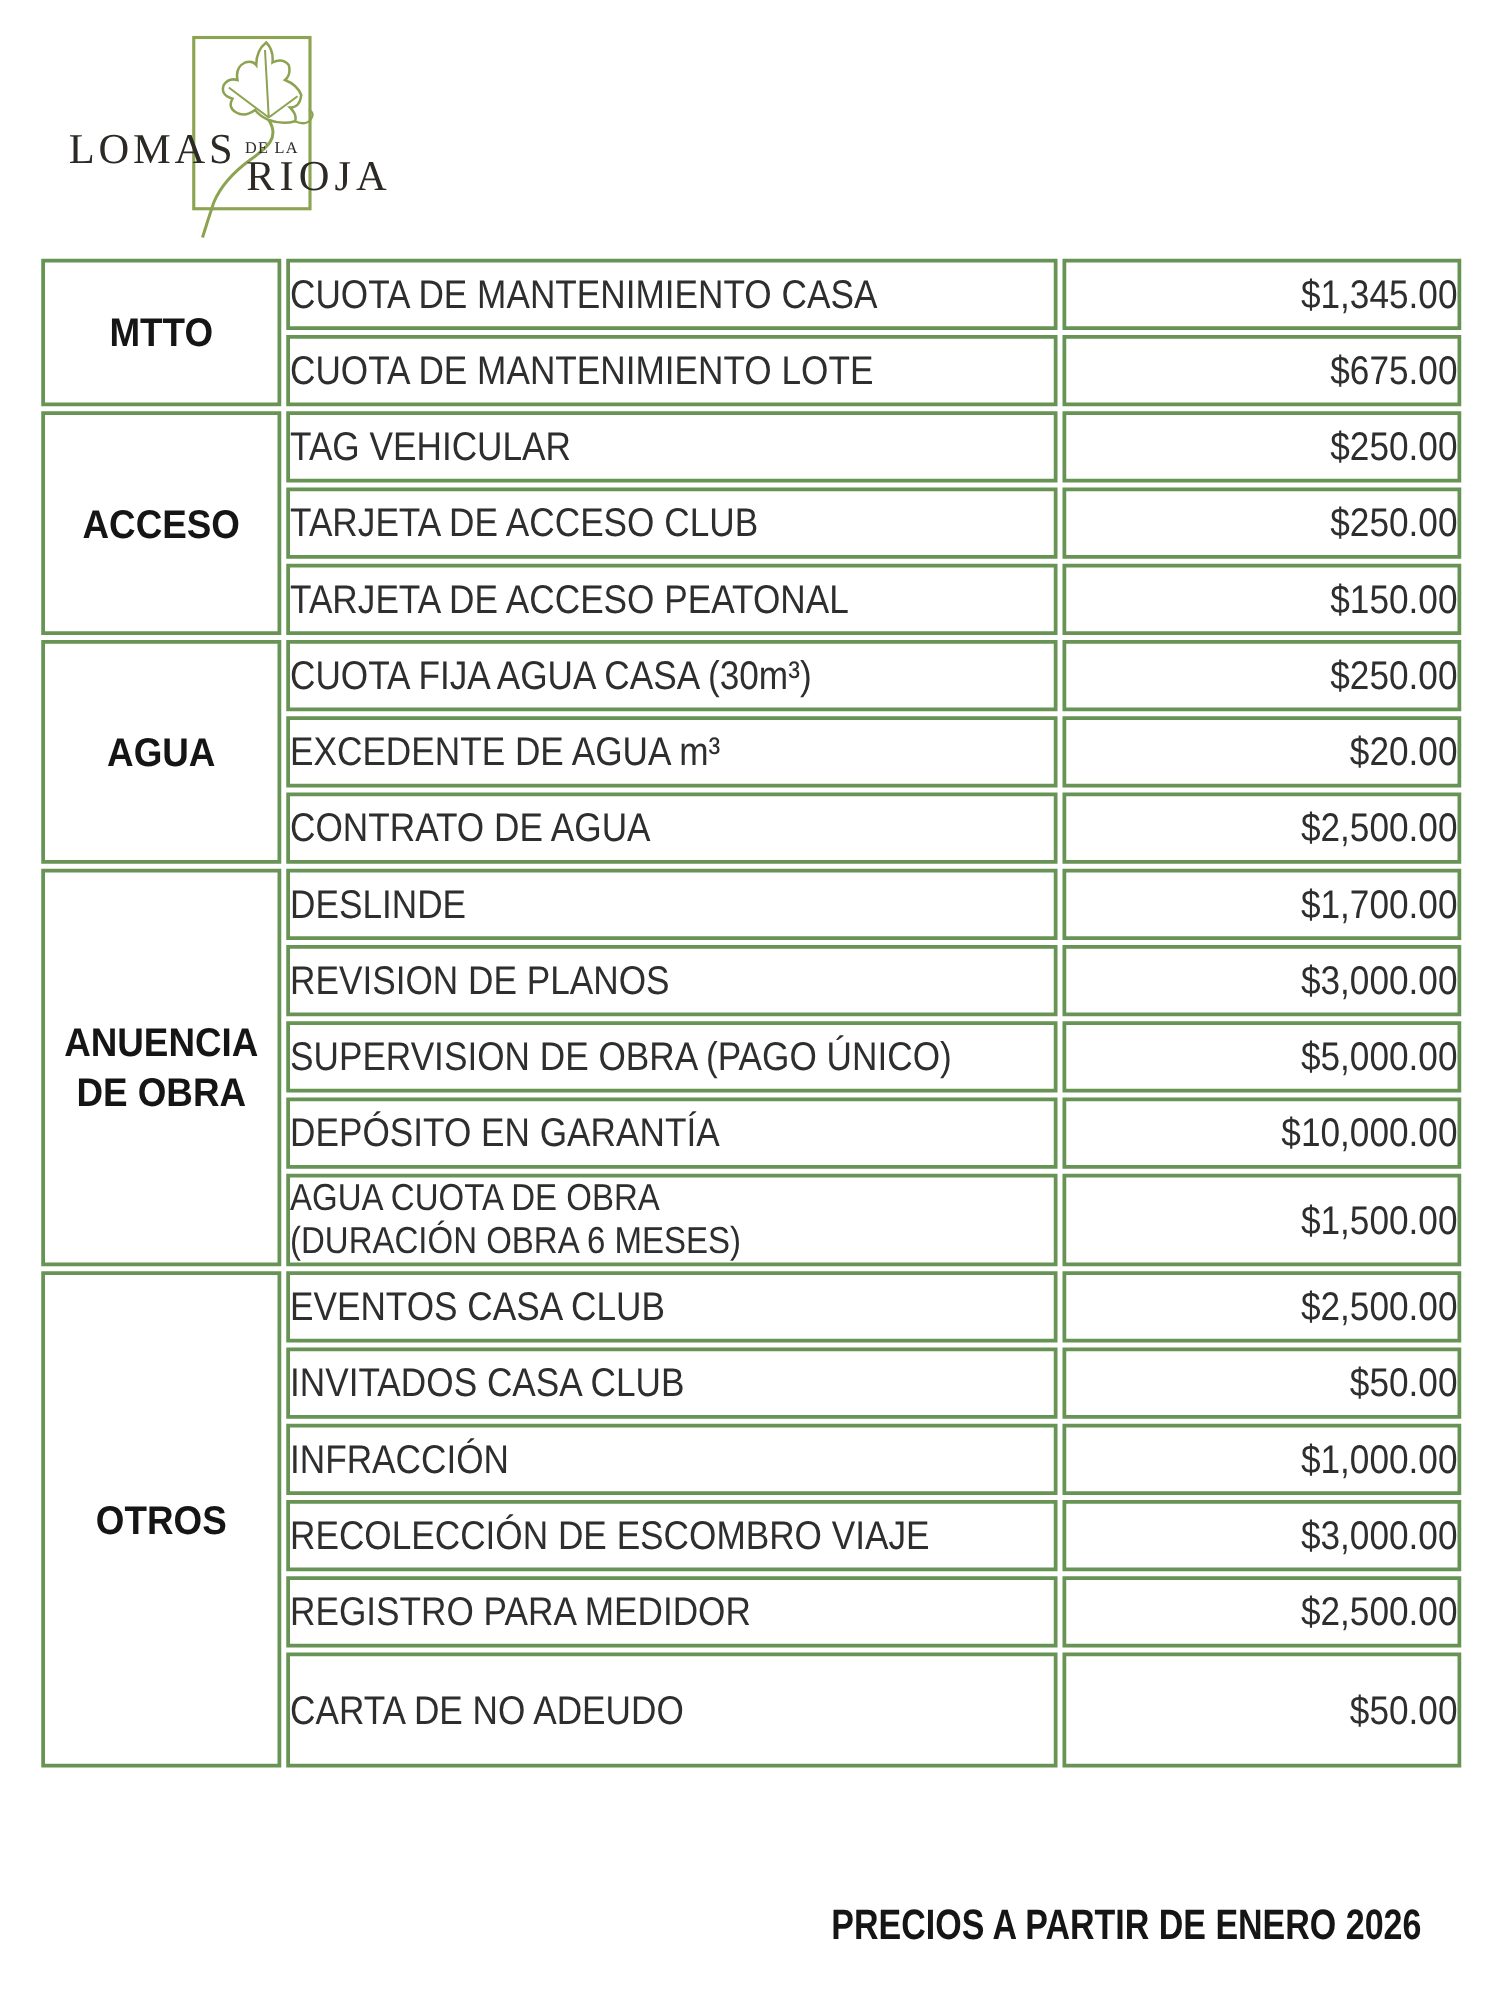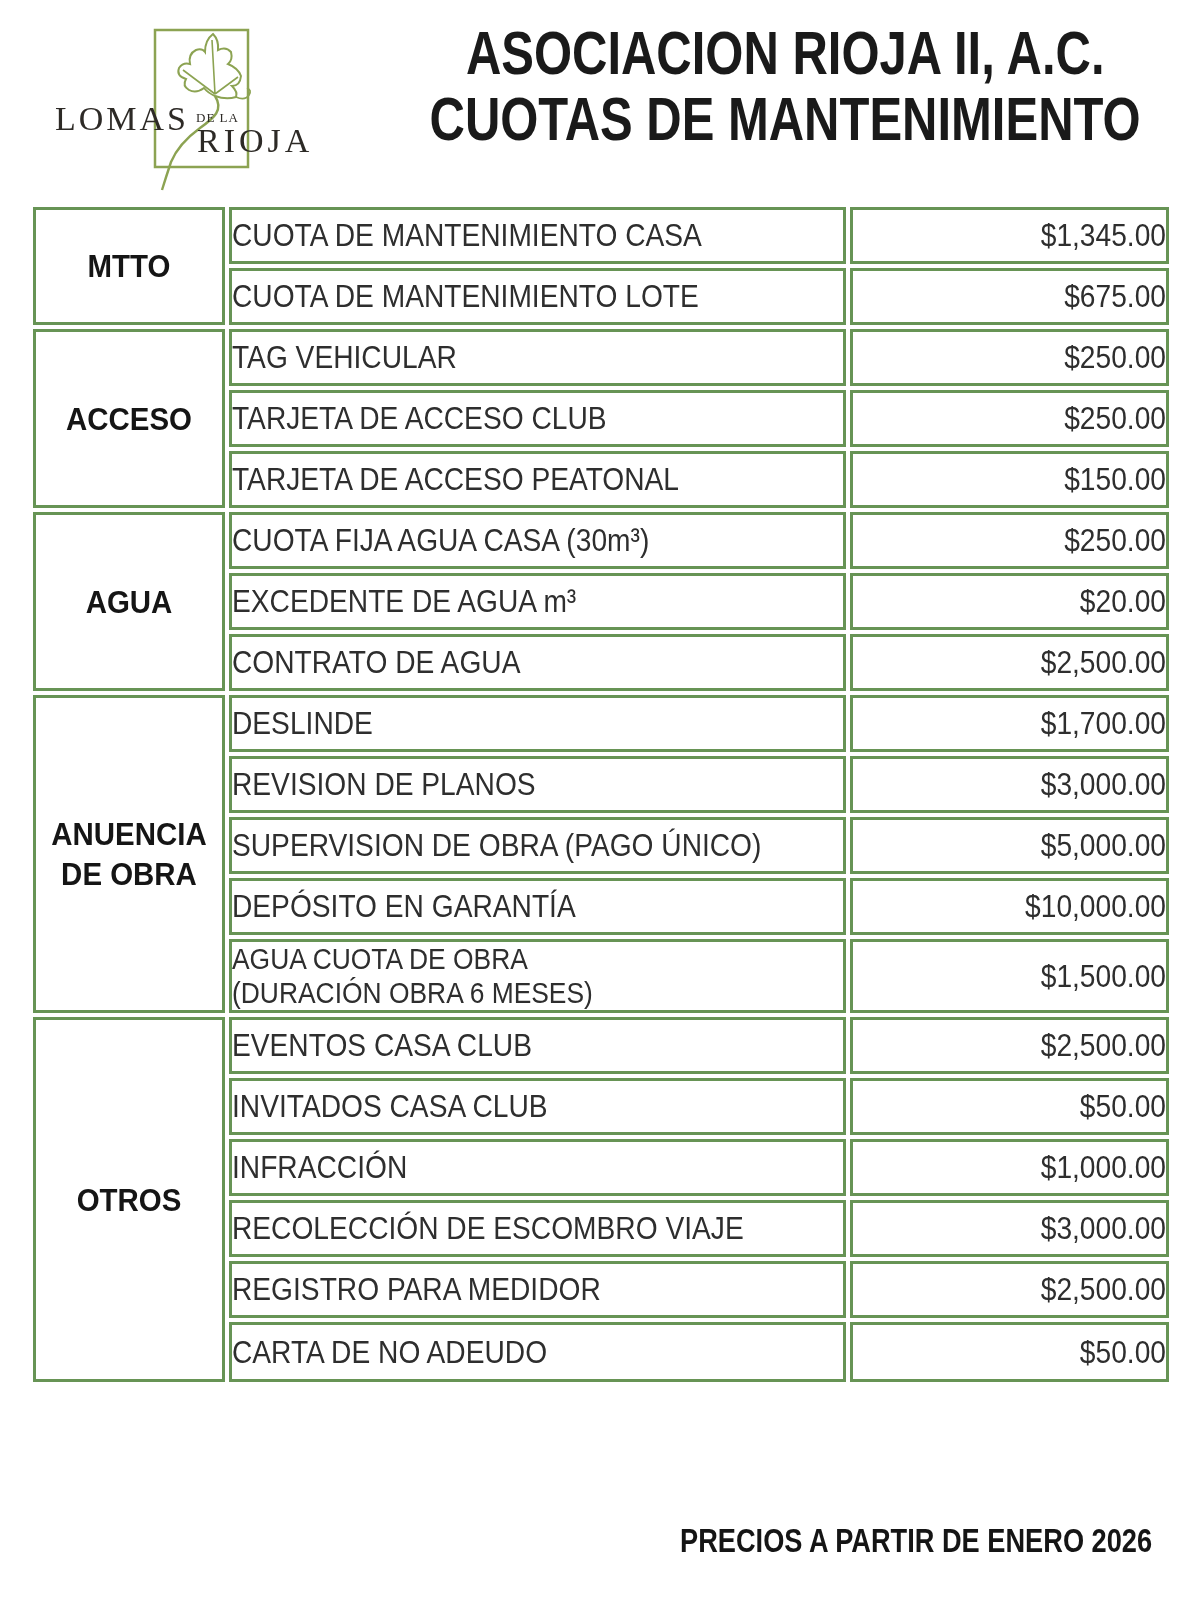--- a/index.html
+++ b/index.html
@@ -91,26 +91,26 @@
   }
   .price-text {
     display: block;
     font-size: 32px;
     color: #2e2e2e;
     text-align: right;
     white-space: nowrap;
     transform: scaleX(0.88);
     transform-origin: 100% 50%;
   }
-  tr.rtall td { height: 60px; }
+  tr.rtall td { height: 92px; }
 
   
   .footer {
     position: absolute;
-    right: 48px;
+    right: 63px;
     top: 1521px;
     text-align: right;
   }
   .footer-text {
     display: inline-block;
     font-weight: bold;
     font-size: 34px;
     color: #151515;
     white-space: nowrap;
     transform: scaleX(0.8);
@@ -133,24 +133,20 @@
 
     <path d="M236,97 Q245,101 249,95 Q252,90 247,88" fill="none" stroke="#8CA352" stroke-width="1.8"></path>
 
     <path d="M215,96 C224,110 214,118 200,128 C185,139 176,150 171,162 C168,171 166,177 162,190" fill="none" stroke="#8CA352" stroke-width="2.4"></path>
 
     <text x="55" y="130" font-family="Liberation Serif, serif" font-size="34" letter-spacing="3" fill="#2d2a26">LOMAS</text>
     <text x="196" y="122" font-family="Liberation Serif, serif" font-size="13" letter-spacing="1" fill="#2d2a26">DE LA</text>
     <text x="197" y="152" font-family="Liberation Serif, serif" font-size="34" letter-spacing="4" fill="#2d2a26">RIOJA</text>
   </svg>
 
-  <div class="title-block">
-    <span class="title-line">ASOCIACION RIOJA II, A.C.</span>
-    <span class="title-line">CUOTAS DE MANTENIMIENTO</span>
-  </div>
 </div>
 
 <table class="fees">
   <colgroup>
     <col style="width:192px">
     <col style="width:617px">
     <col style="width:319px">
   </colgroup>
   <tbody>
 

